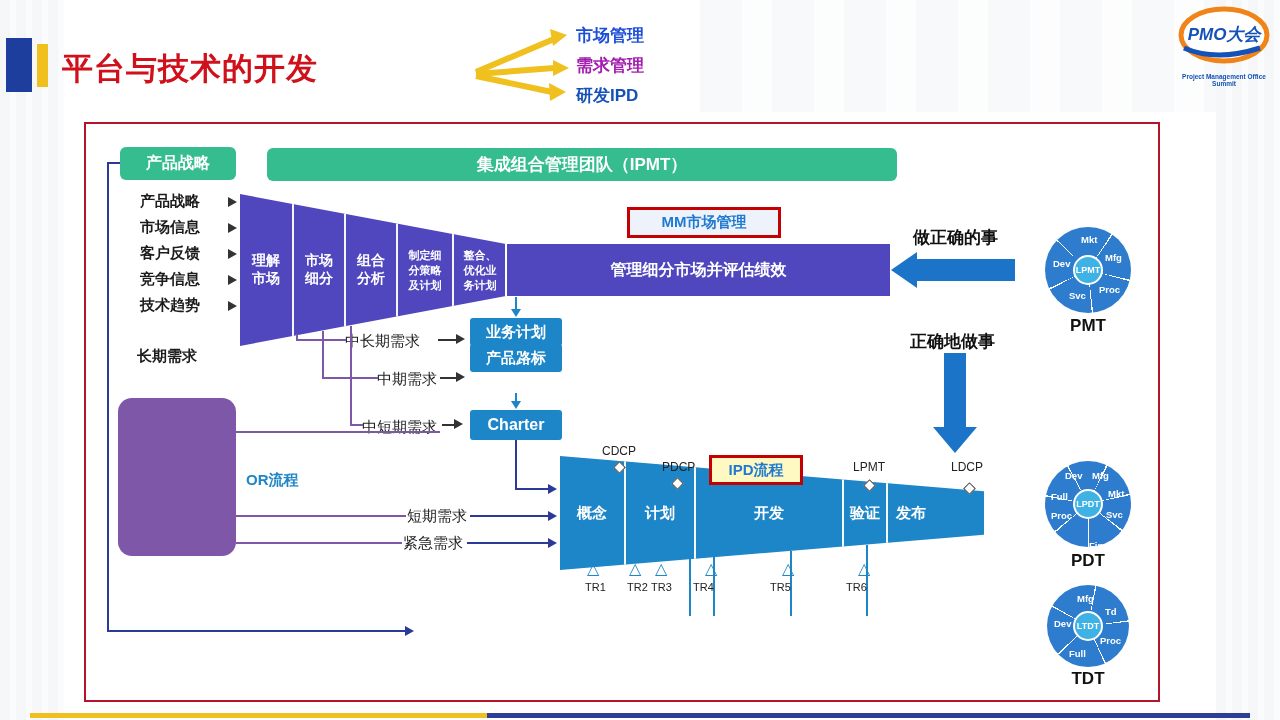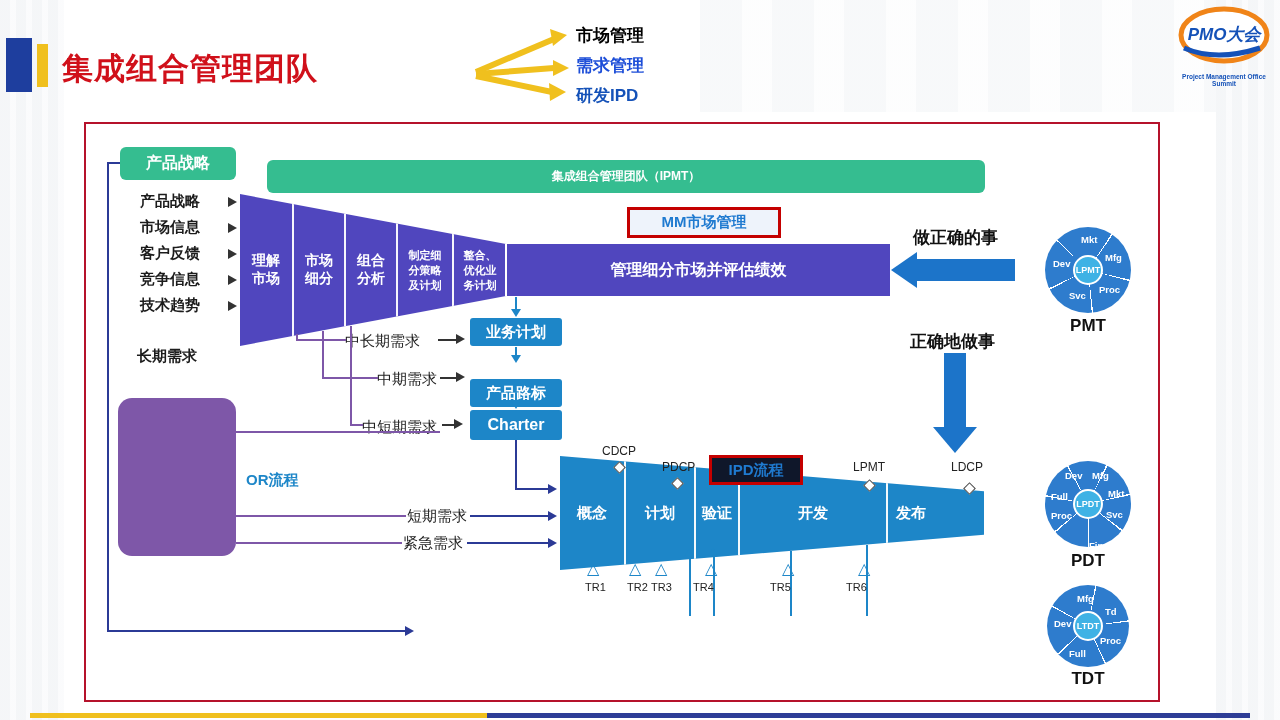--- a/index.html
+++ b/index.html
@@ -44,47 +44,47 @@
 <body>
 
 <div class="slide">
 
   <div class="bgdeco" style="left:0;top:0;width:64px;height:720px;opacity:.55;background:repeating-linear-gradient(90deg,#eceff2 0 10px,#f7f8fa 10px 16px);"></div>
   <div class="bgdeco" style="left:1216px;top:0;width:64px;height:720px;opacity:.55;background:repeating-linear-gradient(90deg,#eceff2 0 10px,#f7f8fa 10px 16px);"></div>
   <div class="bgdeco" style="left:700px;top:0;width:516px;height:112px;opacity:.45;background:repeating-linear-gradient(90deg,#eef1f4 0 42px,#fafbfc 42px 72px);"></div>
 
   <div class="abs" style="left:6px;top:38px;width:26px;height:54px;background:#1e3e9e;"></div>
   <div class="abs" style="left:37px;top:44px;width:11px;height:43px;background:#f0c01e;"></div>
-  <div class="abs" style="left:62px;top:48px;font-size:31px;font-weight:800;color:#d0101a;letter-spacing:1px;">集成组合管理团队</div>
+  <div class="abs" style="left:62px;top:48px;font-size:31px;font-weight:800;color:#d0101a;letter-spacing:1px;">平台与技术的开发</div>
 
   <svg class="abs" style="left:468px;top:26px;" width="104" height="80" viewBox="0 0 104 80">
     <line x1="8" y1="46" x2="86" y2="13" stroke="#f0c01e" stroke-width="6"></line>
     <polygon points="82,3 99,9 85,20" fill="#f0c01e"></polygon>
     <line x1="8" y1="48" x2="86" y2="42" stroke="#f0c01e" stroke-width="6"></line>
     <polygon points="85,34 101,42 85,50" fill="#f0c01e"></polygon>
     <line x1="8" y1="50" x2="84" y2="66" stroke="#f0c01e" stroke-width="6"></line>
     <polygon points="81,57 98,66 82,75" fill="#f0c01e"></polygon>
   </svg>
-  <div class="abs b" style="left:576px;top:24px;font-size:17px;color:#000000;">市场管理</div>
-  <div class="abs b" style="left:576px;top:54px;font-size:17px;color:#1d4ed8;">需求管理</div>
+  <div class="abs b" style="left:576px;top:24px;font-size:17px;color:#1d4ed8;">市场管理</div>
+  <div class="abs b" style="left:576px;top:54px;font-size:17px;color:#a21caf;">需求管理</div>
   <div class="abs b" style="left:576px;top:84px;font-size:17px;color:#1552b8;">研发IPD</div>
 
   <div class="abs" style="left:1176px;top:6px;width:96px;">
     <svg width="96" height="62" viewBox="0 0 96 62">
       <ellipse cx="48" cy="29" rx="43" ry="26" fill="#fff" stroke="#f08418" stroke-width="5"></ellipse>
       <path d="M8,42 Q40,56 84,42" stroke="#1552b8" stroke-width="5" fill="none"></path>
       <text x="48" y="34" text-anchor="middle" font-size="17" font-weight="bold" font-style="italic" fill="#1552b8">PMO大会</text>
     </svg>
     <div style="font-size:6.5px;color:#1552b8;text-align:center;font-weight:bold;margin-top:1px;">Project Management Office Summit</div>
   </div>
 
   <div class="abs" style="left:84px;top:122px;width:1076px;height:580px;background:#fff;border:2px solid #b5122b;"></div>
 
   <div class="abs green flexc" style="left:120px;top:147px;width:116px;height:33px;font-size:16px;">产品战略</div>
-  <div class="abs green flexc" style="left:267px;top:160px;width:718px;height:33px;font-size:12px;">集成组合管理团队（IPMT）</div>
+  <div class="abs green flexc" style="left:267px;top:148px;width:630px;height:33px;font-size:17px;">集成组合管理团队（IPMT）</div>
 
   <div class="abs lbl" style="left:140px;top:192px;font-weight:600;">产品战略</div>
   <div class="abs lbl" style="left:140px;top:218px;font-weight:600;">市场信息</div>
   <div class="abs lbl" style="left:140px;top:244px;font-weight:600;">客户反馈</div>
   <div class="abs lbl" style="left:140px;top:270px;font-weight:600;">竞争信息</div>
   <div class="abs lbl" style="left:140px;top:296px;font-weight:600;">技术趋势</div>
   <div class="abs tri-r dark" style="left:228px;top:197px;"></div>
   <div class="abs tri-r dark" style="left:228px;top:223px;"></div>
   <div class="abs tri-r dark" style="left:228px;top:249px;"></div>
   <div class="abs tri-r dark" style="left:228px;top:275px;"></div>
@@ -131,21 +131,21 @@
   <div class="ln" style="left:438px;top:339px;width:20px;height:1.5px;background:#333;"></div>
   <div class="abs tri-r dark" style="left:456px;top:334px;"></div>
   <div class="abs bluebox flexc" style="left:470px;top:318px;width:92px;height:28px;font-size:15px;">业务计划</div>
 
   <div class="ln bluln" style="left:515px;top:297px;width:1.5px;height:13px;"></div>
   <div class="abs tri-d" style="left:511px;top:309px;"></div>
 
   <div class="abs lbl" style="left:377px;top:370px;">中期需求</div>
   <div class="ln" style="left:440px;top:377px;width:18px;height:1.5px;background:#333;"></div>
   <div class="abs tri-r dark" style="left:456px;top:372px;"></div>
-  <div class="abs bluebox flexc" style="left:470px;top:379px;width:92px;height:28px;font-size:15px;">产品路标</div>
+  <div class="abs bluebox flexc" style="left:470px;top:344px;width:92px;height:28px;font-size:15px;">产品路标</div>
 
   <div class="ln bluln" style="left:515px;top:347px;width:1.5px;height:10px;"></div>
   <div class="abs tri-d" style="left:511px;top:355px;"></div>
   <div class="ln bluln" style="left:515px;top:393px;width:1.5px;height:10px;"></div>
   <div class="abs tri-d" style="left:511px;top:401px;"></div>
 
   <div class="abs lbl" style="left:362px;top:418px;">中短期需求</div>
   <div class="ln" style="left:442px;top:424px;width:14px;height:1.5px;background:#333;"></div>
   <div class="abs tri-r dark" style="left:454px;top:419px;"></div>
   <div class="abs bluebox flexc" style="left:470px;top:410px;width:92px;height:30px;font-size:16px;">Charter</div>
@@ -176,35 +176,35 @@
   <div class="abs tri-r" style="left:548px;top:484px;"></div>
 
   <div class="ln navy" style="left:107px;top:162px;width:13px;height:2px;"></div>
   <div class="ln navy" style="left:107px;top:162px;width:2px;height:470px;"></div>
   <div class="ln navy" style="left:107px;top:630px;width:300px;height:2px;"></div>
   <div class="abs tri-r" style="left:405px;top:626px;"></div>
 
   <div class="abs bluln funnel" style="left:560px;top:456px;width:424px;height:114px;clip-path:polygon(0 0,100% 31%,100% 69%,0 100%);">
     <div class="seg" style="width:64px;font-size:15px;">概念</div>
     <div class="seg" style="width:70px;font-size:15px;">计划</div>
+    <div class="seg" style="width:148px;font-size:15px;">开发</div>
     <div class="seg" style="width:44px;font-size:15px;">验证</div>
-    <div class="seg" style="width:148px;font-size:15px;">开发</div>
     <div class="seg" style="width:48px;font-size:15px;">发布</div>
   </div>
 
   <div class="abs" style="left:602px;top:444px;font-size:12px;color:#222;">CDCP</div>
   <div class="abs diamond" style="left:615px;top:463px;"></div>
   <div class="abs" style="left:662px;top:460px;font-size:12px;color:#222;">PDCP</div>
   <div class="abs diamond" style="left:673px;top:479px;"></div>
   <div class="abs" style="left:853px;top:460px;font-size:12px;color:#222;">LPMT</div>
   <div class="abs diamond" style="left:865px;top:481px;"></div>
   <div class="abs" style="left:951px;top:460px;font-size:12px;color:#222;">LDCP</div>
   <div class="abs diamond" style="left:965px;top:484px;"></div>
 
-  <div class="abs redframe flexc tagtext" style="left:709px;top:455px;width:94px;height:30px;background:#0f172a;">IPD流程</div>
+  <div class="abs redframe flexc tagtext" style="left:709px;top:455px;width:94px;height:30px;background:#fef9c3;">IPD流程</div>
 
   <div class="ln bluln" style="left:689px;top:557px;width:1.5px;height:59px;"></div>
   <div class="abs tri-u" style="left:684px;top:549px;"></div>
   <div class="ln bluln" style="left:713px;top:556px;width:1.5px;height:60px;"></div>
   <div class="abs tri-u" style="left:708px;top:548px;"></div>
   <div class="ln bluln" style="left:790px;top:551px;width:1.5px;height:65px;"></div>
   <div class="ln bluln" style="left:866px;top:545px;width:1.5px;height:71px;"></div>
 
   <span class="abs" style="left:587px;top:559px;font-size:16px;color:#1d86c8;">△</span>
   <span class="abs" style="left:629px;top:559px;font-size:16px;color:#1d86c8;">△</span>

